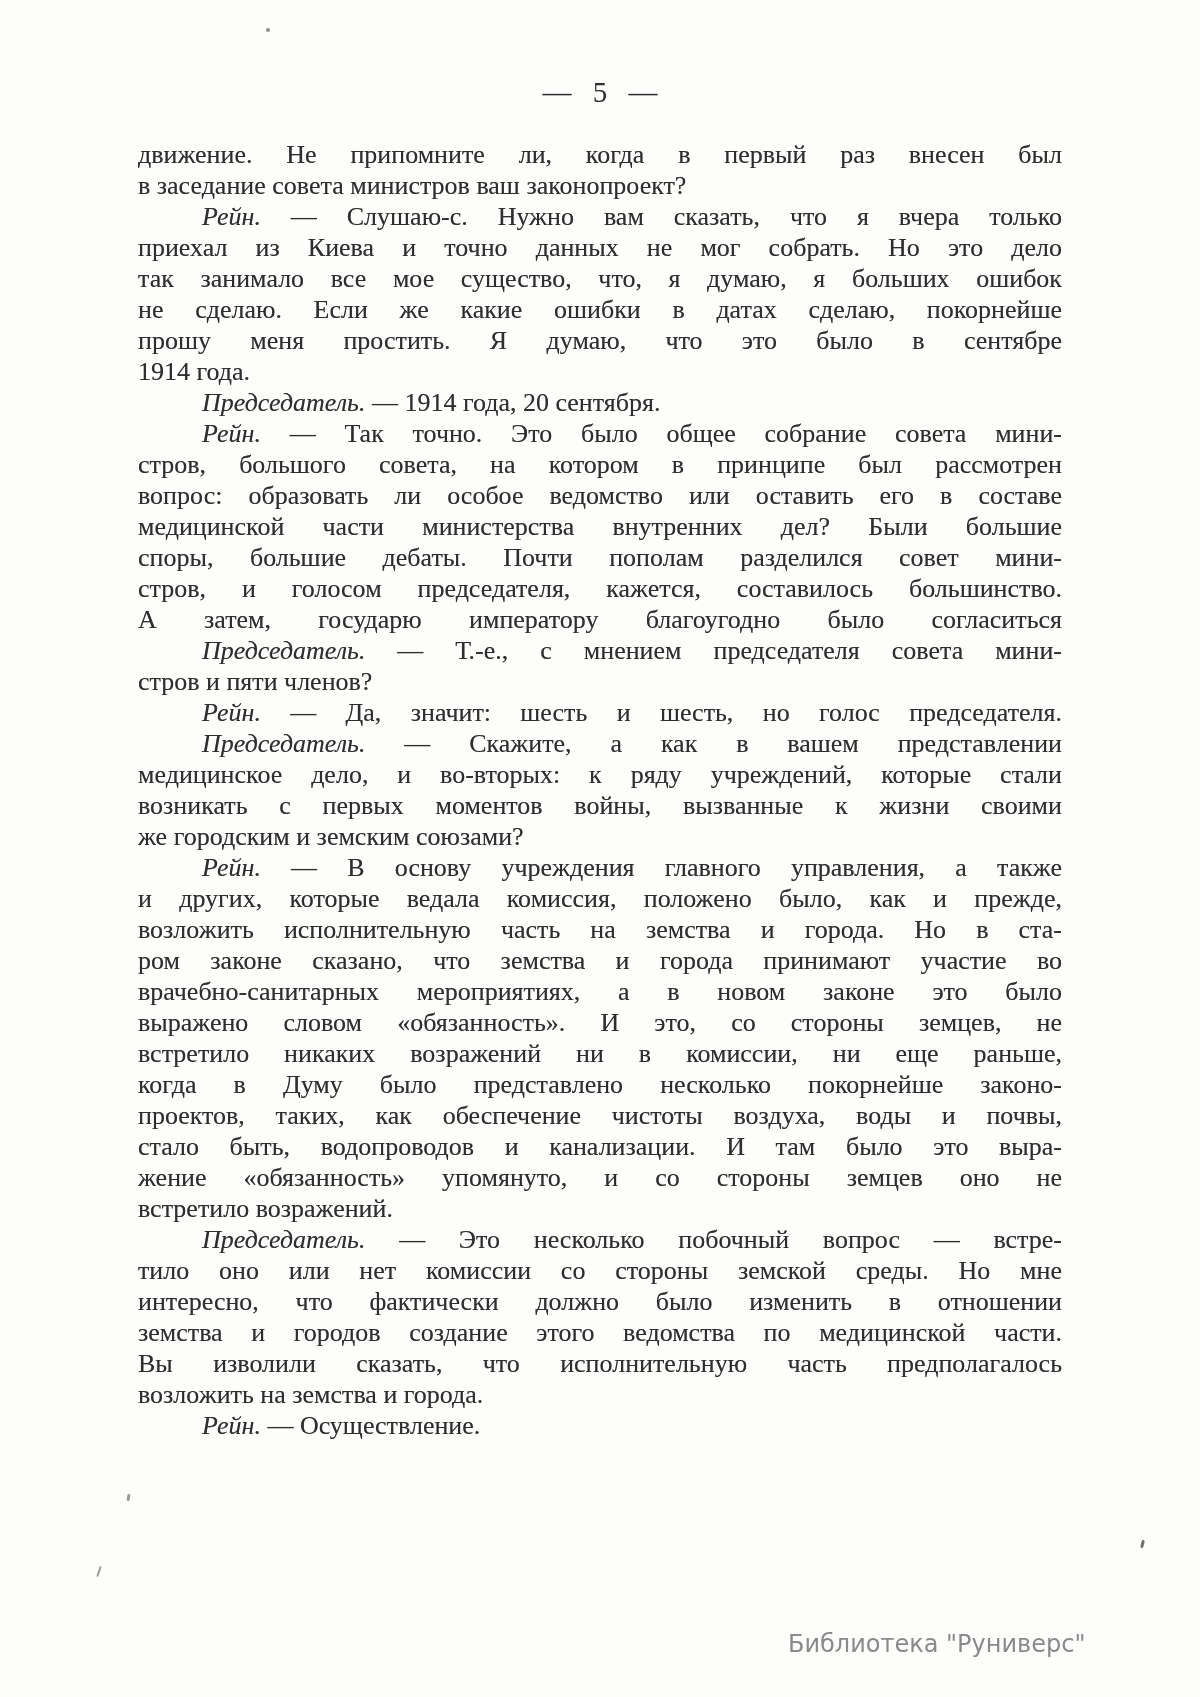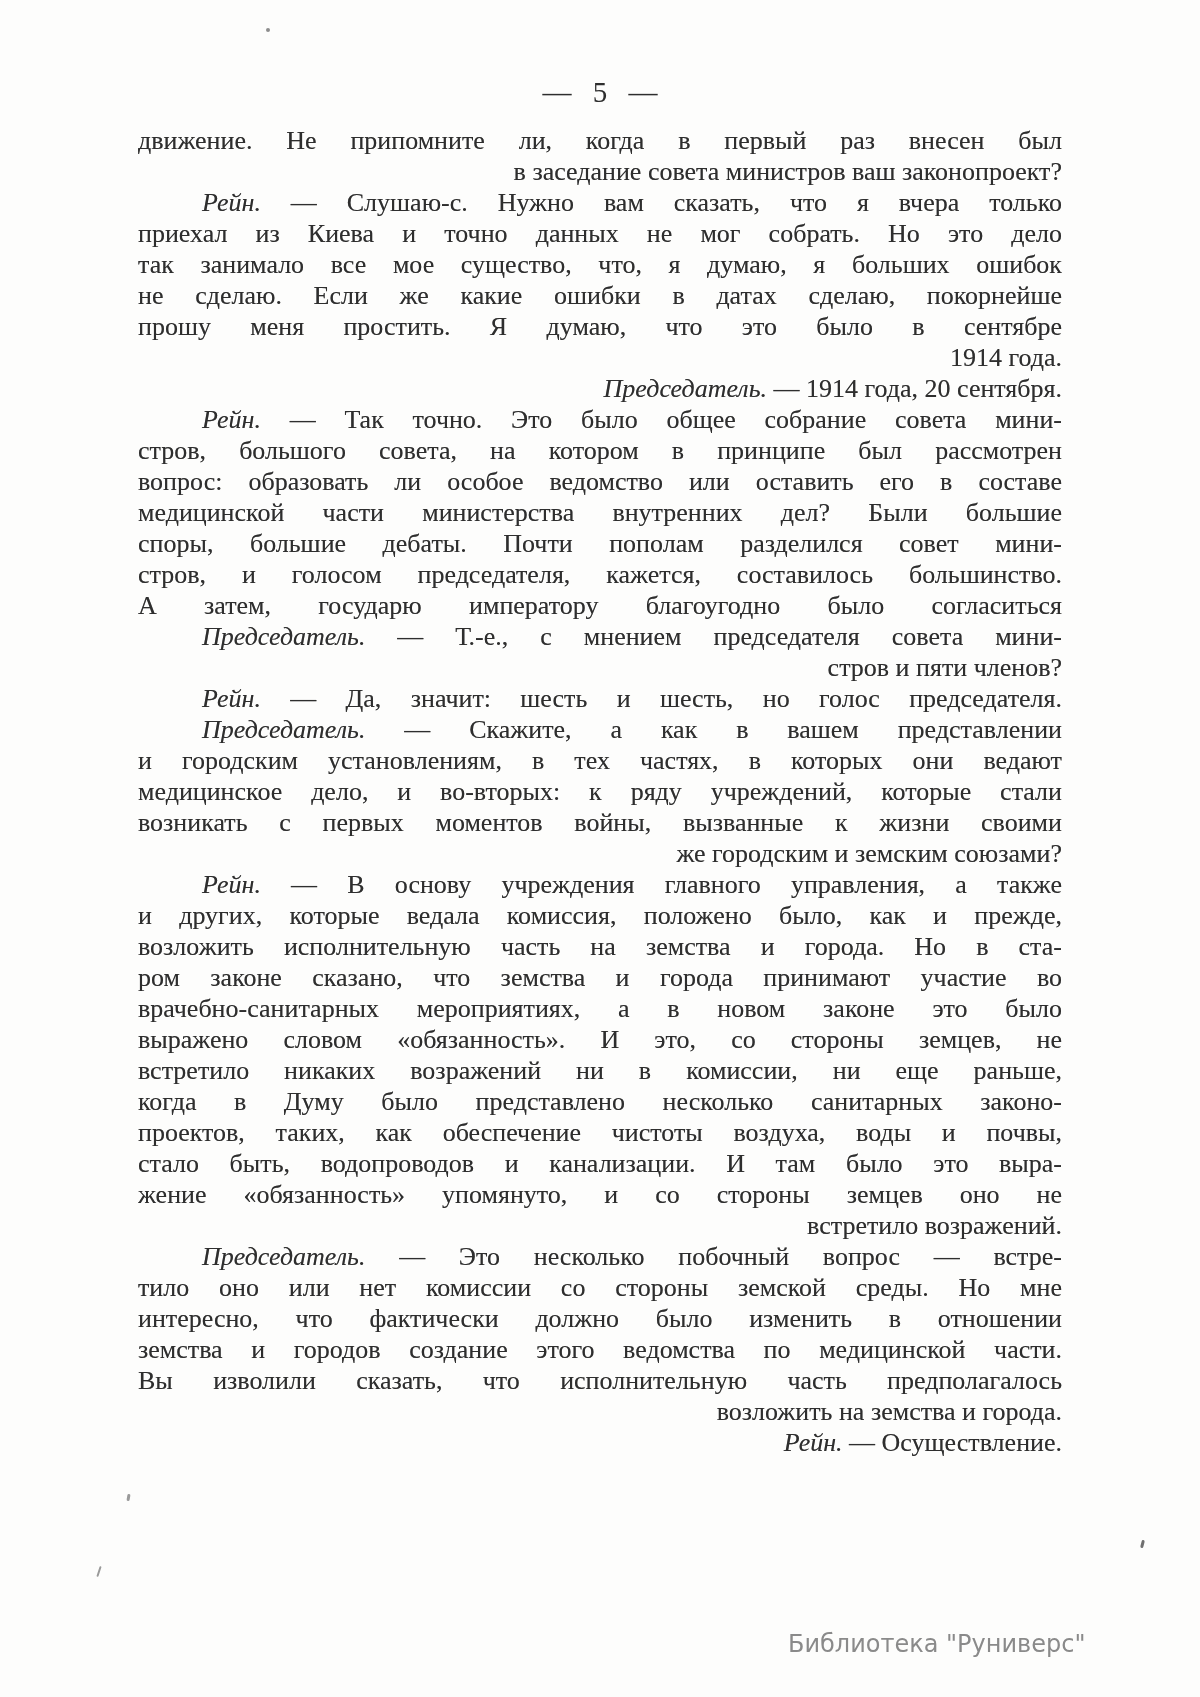--- a/index.html
+++ b/index.html
@@ -18,31 +18,30 @@
   .page-number{
     position:absolute;
     top:76px;left:138px;width:924px;
     text-align:center;
     font-size:29px;
     word-spacing:14px;
     color:var(--ink);
   }
   .page-text{
     position:absolute;
-    top:125px;left:138px;width:924px;
+    top:139px;left:138px;width:924px;
     font-size:26px;
     color:var(--ink);
     text-shadow:0 0 0.5px rgba(40,40,40,0.45);
   }
   .line{
     height:31px;
     line-height:31px;
     overflow:hidden;
     white-space:normal;
-    text-align:right;
   }
   .line.just{
     text-align:justify;
     text-align-last:justify;
   }
   .line.ind{
     text-indent:64px;
   }
   .line i{
   }
@@ -81,32 +80,31 @@
     <div class="line just">стров, большого совета, на котором в принципе был рассмотрен</div>
     <div class="line just">вопрос: образовать ли особое ведомство или оставить его в составе</div>
     <div class="line just">медицинской части министерства внутренних дел? Были большие</div>
     <div class="line just">споры, большие дебаты. Почти пополам разделился совет мини-</div>
     <div class="line just">стров, и голосом председателя, кажется, составилось большинство.</div>
     <div class="line just">А затем, государю императору благоугодно было согласиться</div>
     <div class="line just ind"><i>Председатель.</i> — Т.-е., с мнением председателя совета мини-</div>
     <div class="line">стров и пяти членов?</div>
     <div class="line just ind"><i>Рейн.</i> — Да, значит: шесть и шесть, но голос председателя.</div>
     <div class="line just ind"><i>Председатель.</i> — Скажите, а как в вашем представлении</div>
-    <div class="line just">и городским установлениям, в тех частях, в которых они ведают</div>
     <div class="line just">медицинское дело, и во-вторых: к ряду учреждений, которые стали</div>
     <div class="line just">возникать с первых моментов войны, вызванные к жизни своими</div>
     <div class="line">же городским и земским союзами?</div>
     <div class="line just ind"><i>Рейн.</i> — В основу учреждения главного управления, а также</div>
     <div class="line just">и других, которые ведала комиссия, положено было, как и прежде,</div>
     <div class="line just">возложить исполнительную часть на земства и города. Но в ста-</div>
     <div class="line just">ром законе сказано, что земства и города принимают участие во</div>
     <div class="line just">врачебно-санитарных мероприятиях, а в новом законе это было</div>
     <div class="line just">выражено словом «обязанность». И это, со стороны земцев, не</div>
     <div class="line just">встретило никаких возражений ни в комиссии, ни еще раньше,</div>
-    <div class="line just">когда в Думу было представлено несколько санитарных законо-</div>
+    <div class="line just">когда в Думу было представлено несколько покорнейше законо-</div>
     <div class="line just">проектов, таких, как обеспечение чистоты воздуха, воды и почвы,</div>
     <div class="line just">стало быть, водопроводов и канализации. И там было это выра-</div>
     <div class="line just">жение «обязанность» упомянуто, и со стороны земцев оно не</div>
     <div class="line">встретило возражений.</div>
     <div class="line just ind"><i>Председатель.</i> — Это несколько побочный вопрос — встре-</div>
     <div class="line just">тило оно или нет комиссии со стороны земской среды. Но мне</div>
     <div class="line just">интересно, что фактически должно было изменить в отношении</div>
     <div class="line just">земства и городов создание этого ведомства по медицинской части.</div>
     <div class="line just">Вы изволили сказать, что исполнительную часть предполагалось</div>
     <div class="line">возложить на земства и города.</div>

